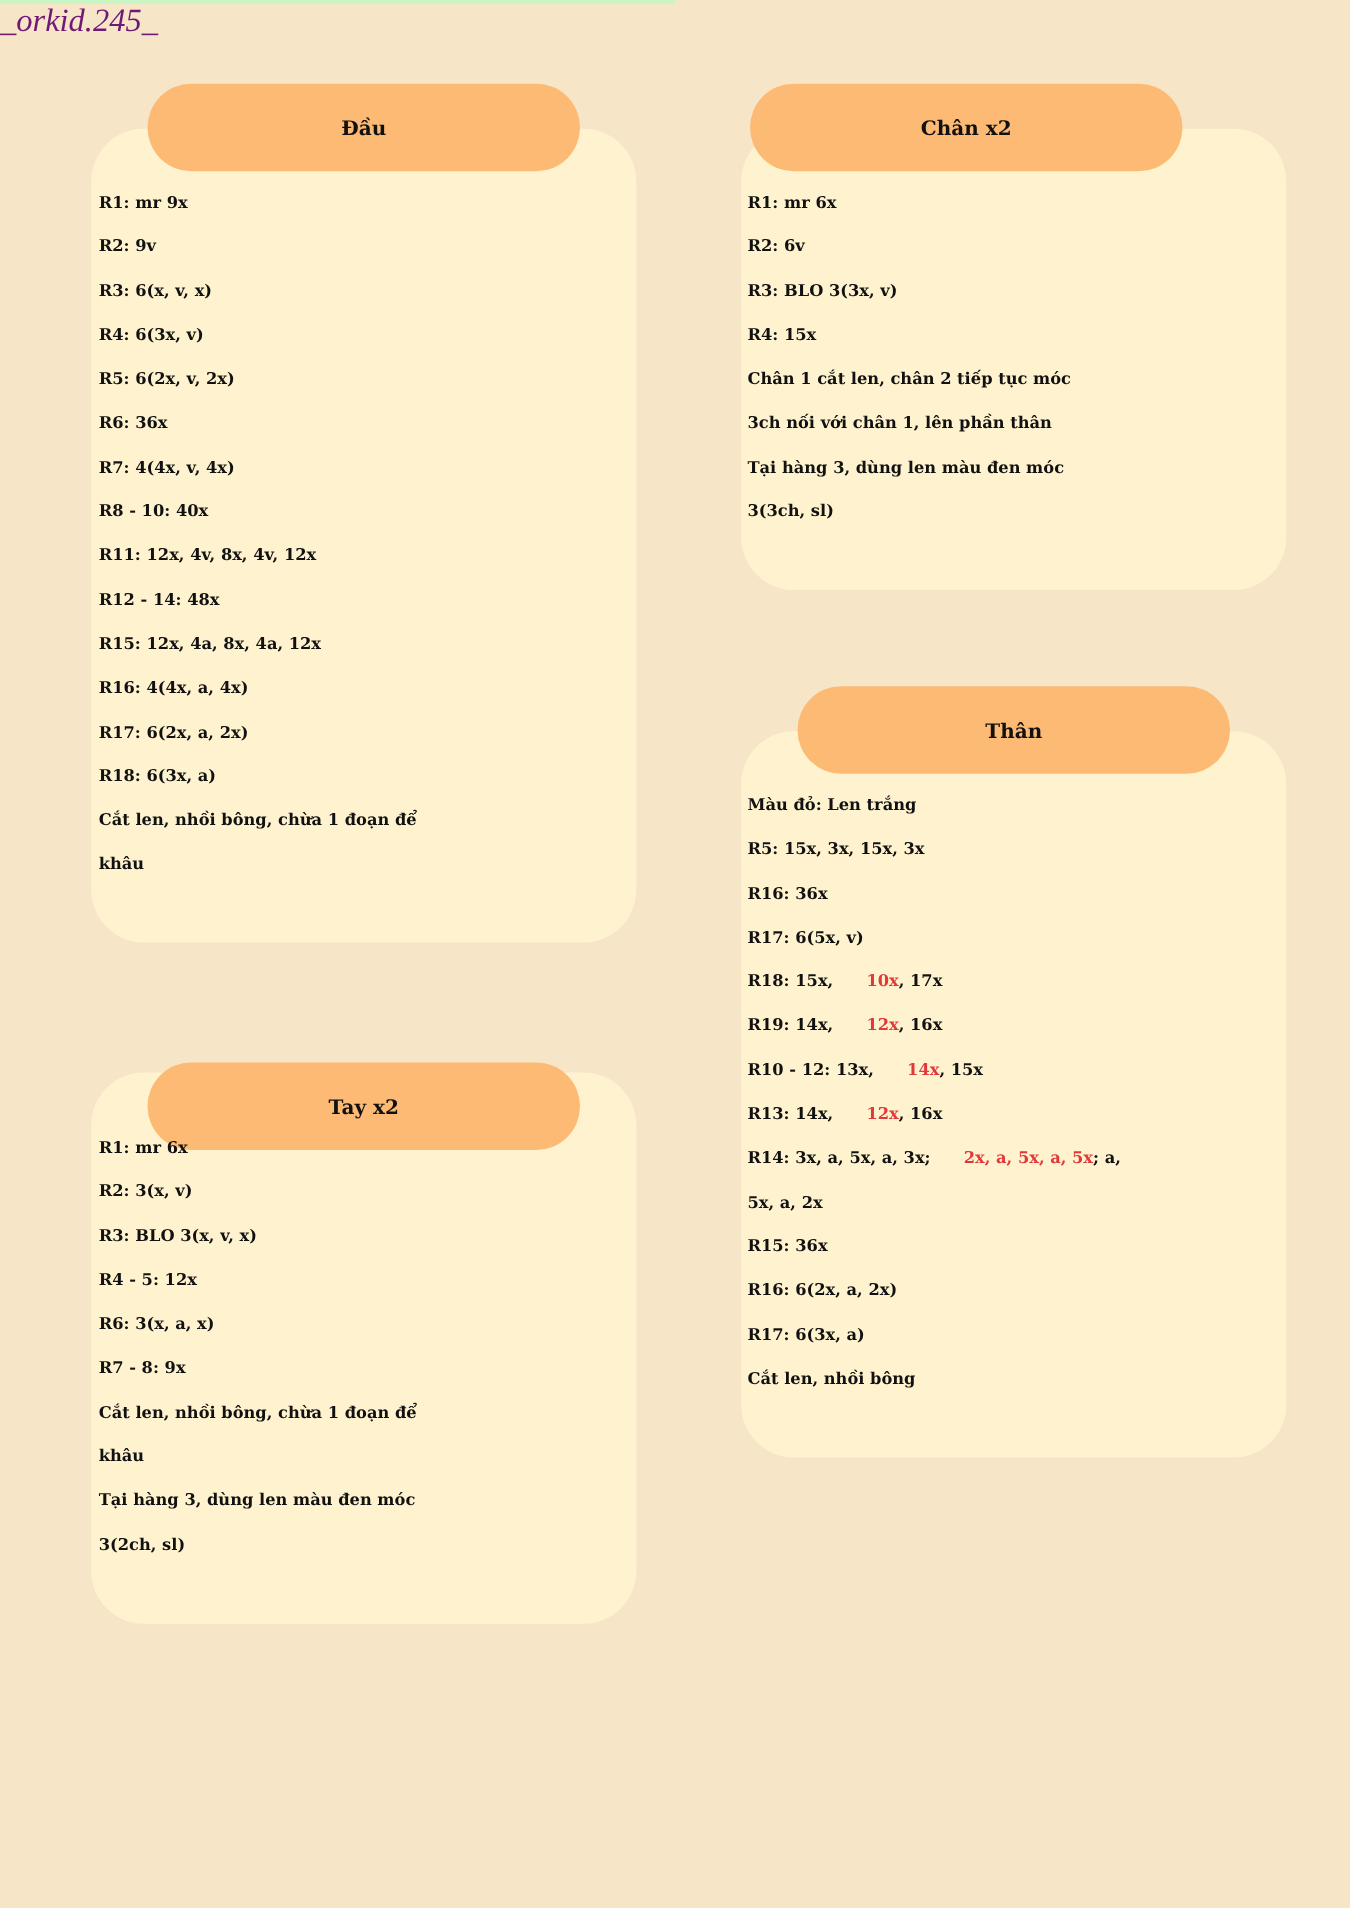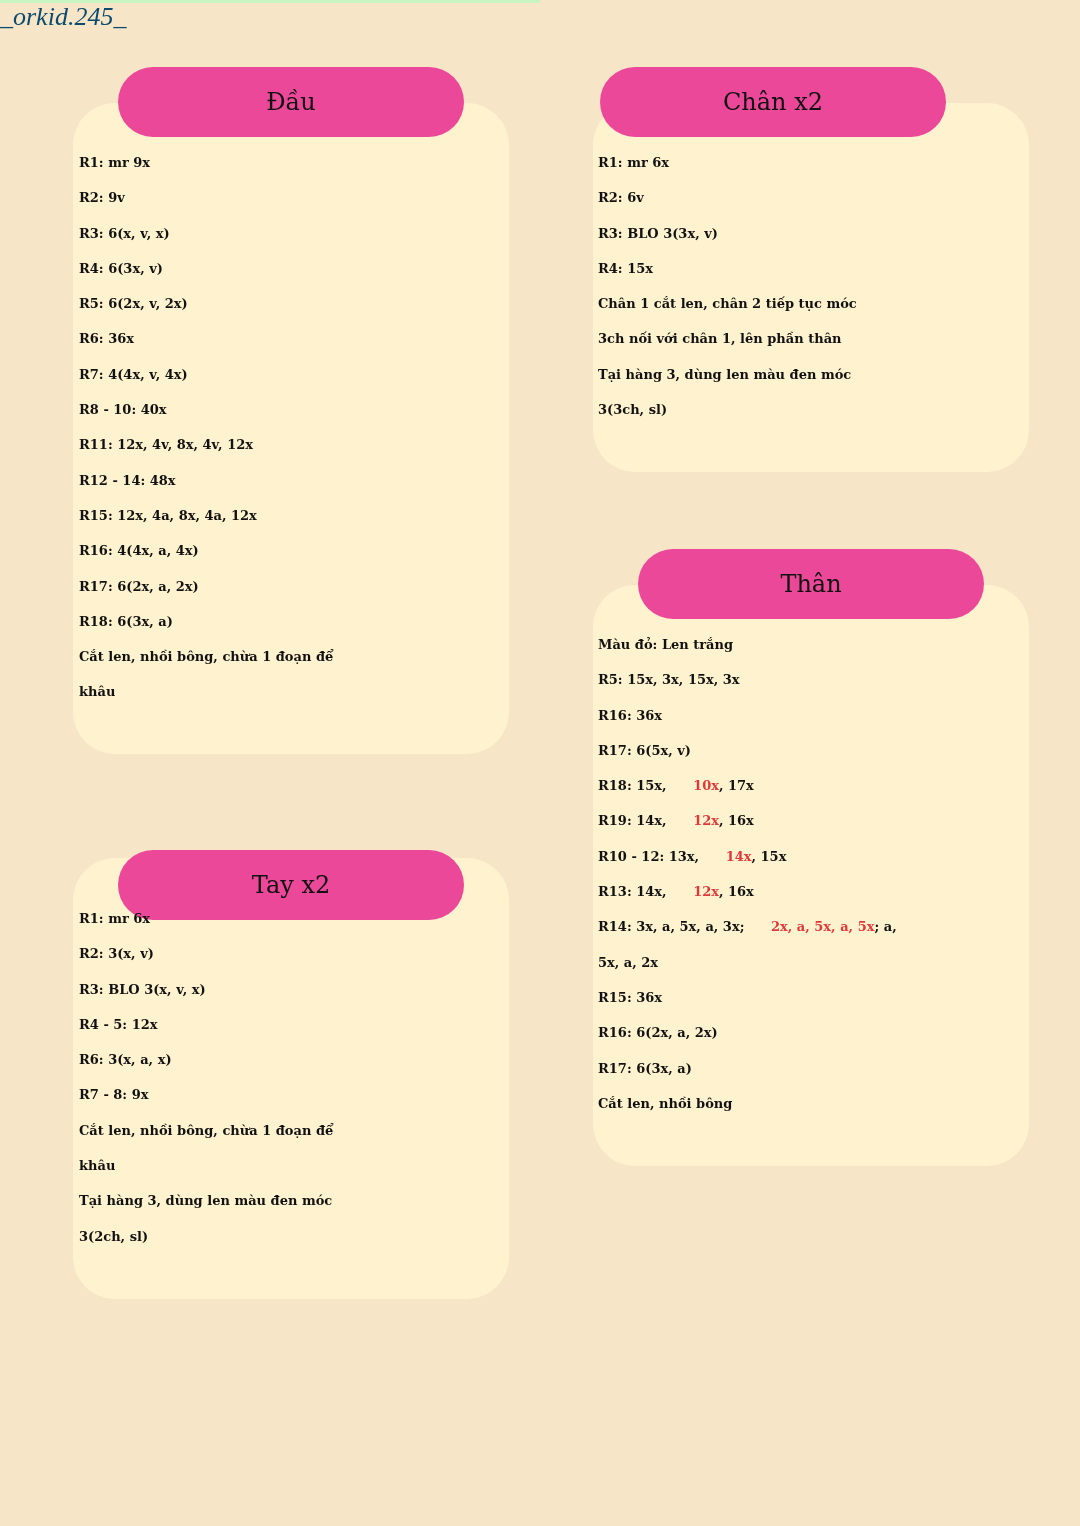--- a/index.html
+++ b/index.html
@@ -10,37 +10,37 @@
       font-family: "DejaVu Serif", "Liberation Serif", serif;
       color: #111;
     }
     .top-strip {
       position: absolute; left: 0; top: 0; width: 540px; height: 3px;
       background: #C9F5C4;
     }
     .signature {
       position: absolute; left: 0; top: 2px;
       font-family: "Liberation Serif", "DejaVu Serif", serif;
-      font-style: italic; font-size: 26px; color: #0c4a6e;
+      font-style: italic; font-size: 26px; color: #701a75;
       letter-spacing: 0px;
     }
     .card {
       position: absolute;
       background: #FFF3CF;
       border-radius: 42px;
       box-sizing: border-box;
       padding: 0 6px;
     }
     .pill {
       position: absolute;
-      background: #ec4899;
+      background: #fdba74;
       border-radius: 36px;
       height: 70px;
       display: flex; align-items: center; justify-content: center;
-      font-weight: normal; font-size: 24px;
+      font-weight: bold; font-size: 16px;
     }
     .lines {
       position: absolute;
       font-weight: bold; font-size: 13px; line-height: 35.3px;
       white-space: pre-wrap;
     }
     .line { display: block; }
     .red { color: #E0393B; margin-left: 22px; }
   </style>
 </head>

